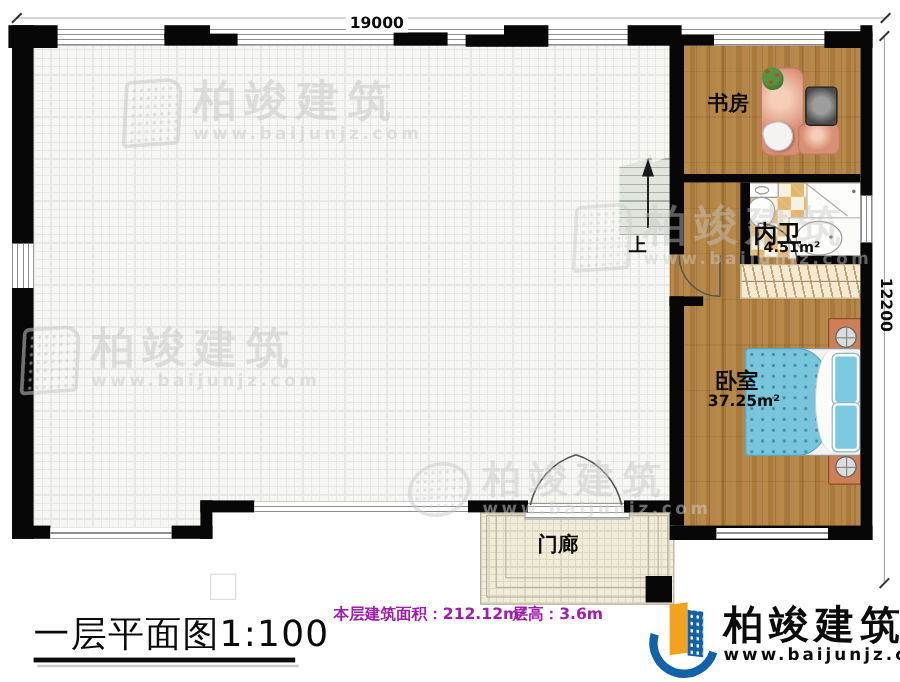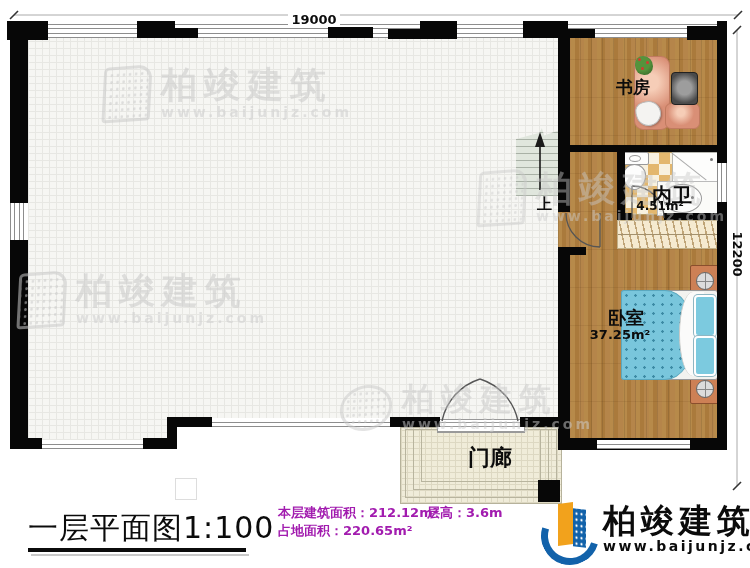--- a/index.html
+++ b/index.html
@@ -29,21 +29,21 @@
   .porch-step{border:1px solid #b8b49e;}
   .stairs{background:
       repeating-linear-gradient(0deg,#a9b1a6 0 1px,transparent 1px 7px),#e0e6dd;
       clip-path:polygon(0 16%,50% 7%,55% 0,60% 11%,100% 1%,100% 100%,0 100%);}
   
   .wall{background:#070707;}
   .win-h{background:repeating-linear-gradient(0deg,#8d8d8d 0 1px,transparent 1px 4.4px),#fff;}
   .win-v{background:repeating-linear-gradient(90deg,#8d8d8d 0 1px,transparent 1px 4.4px),#fff;}
   .sill{background:repeating-linear-gradient(0deg,#9a9a9a 0 1px,transparent 1px 4.6px),#fff;}
   
-  .room-label{font-weight:bold;color:#0c0c0c;text-align:right;line-height:1.15;}
+  .room-label{font-weight:bold;color:#0c0c0c;text-align:left;line-height:1.15;}
   .room-area{font-weight:bold;color:#0c0c0c;text-align:center;}
   .dim{font-weight:bold;font-size:13px;color:#0c0c0c;text-align:center;background:#fff;line-height:14px;}
   
   .desk{background:radial-gradient(circle at 45% 35%,#f6cdb7 0 16%,rgba(246,205,183,0) 55%),#d98f76;border:1px solid #c07a5f;border-radius:9px;}
   .monitor{background:radial-gradient(circle at 50% 48%,#9d9d9d 0 34%,#4a4a4a 75%),#2e2e2e;border-radius:4px;border:1px solid #222;}
   .chair{background:#f4f3f1;border:1px solid #bbb;border-radius:38% 52% 52% 52%;transform:rotate(-16deg);box-shadow:1px 1px 2px rgba(0,0,0,.25);}
   .plant{background:radial-gradient(circle at 42% 40%,#55933c 0 45%,#2f5d23);border-radius:46% 58% 50% 54%;}
   .plant span{position:absolute;width:3px;height:3px;border-radius:50%;background:#d53a2f;}
   .fixture{background:#fdfdfc;border:1px solid #999;}
   .bed-frame{background:#f2f2ef;border:1px solid #97989a;border-radius:3px;}
@@ -209,35 +209,34 @@
         <div class="wm-name" style="font-size:32px;">柏竣建筑</div>
          <div class="wm-url">www.baijunjz.com</div>
       </div>
   </div>
 
   <div class="abs room-label" style="left:590px;top:78px;width:60px;font-size:17px;">书房</div>
   <div class="abs room-label" style="left:628px;top:184px;width:64px;font-size:20px;">内卫</div>
   <div class="abs room-area" style="left:630px;top:199px;width:60px;font-size:12px;">4.51m²</div>
   <div class="abs room-label" style="left:596px;top:308px;width:48px;font-size:18px;">卧室</div>
   <div class="abs room-area" style="left:588px;top:327px;width:64px;font-size:13px;">37.25m²</div>
-  <div class="abs room-label" style="left:448px;top:445px;width:64px;font-size:22px;">门廊</div>
+  <div class="abs room-label" style="left:448px;top:445px;width:64px;font-size:17px;">门廊</div>
   <div class="abs room-label" style="left:524px;top:196px;width:28px;font-size:15px;">上</div>
 
   <div class="abs dim" style="left:288px;top:13px;width:52px;">19000</div>
   <div class="abs dim" style="left:711px;top:247px;width:52px;transform:rotate(90deg);background:transparent;">12200</div>
 
   <div class="abs" style="left:28px;top:508px;">
     <span class="ftitle">一层平面图</span><span class="ftitle">1:100</span>
   </div>
   <div class="abs frule" style="left:28px;top:548px;width:218px;height:4px;"></div>
   <div class="abs frule2" style="left:31px;top:554px;width:218px;height:2px;"></div>
 
   <div class="abs stats" style="left:278px;top:504px;">
     <div><span>本层建筑面积：</span><span>212.12m²</span></div>
-    <div><span>占地面积：</span><span>220.65m²</span></div>
   </div>
   <div class="abs stats" style="left:427px;top:504px;">
     <span>层高：</span><span>3.6m</span>
   </div>
 
   <div class="abs brand" style="left:541px;top:500px;">
     <div class="brand-mark">
       <div class="brand-swoosh"></div>
       <div class="brand-b1"></div>
       <div class="brand-b2"></div>

